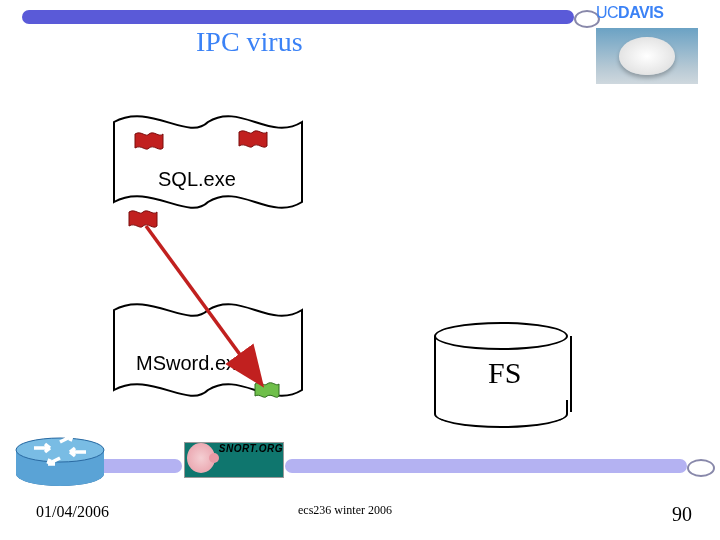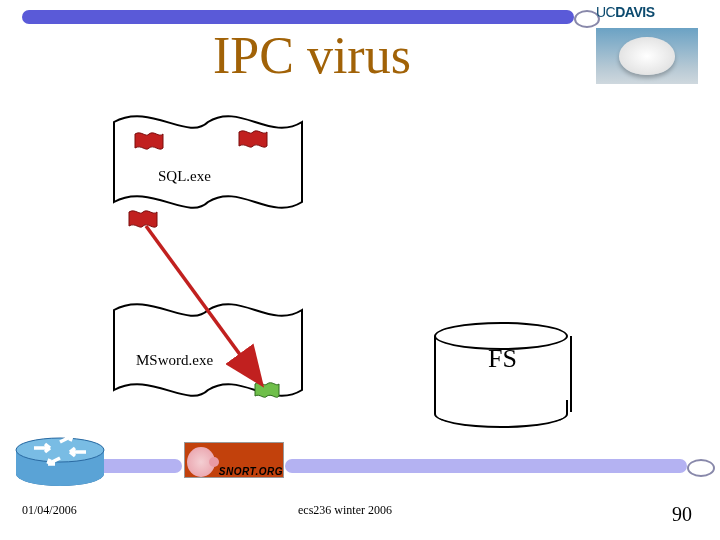--- a/index.html
+++ b/index.html
@@ -2,48 +2,48 @@
 <html><head>
 <meta charset="utf-8">
 <style>
   html,body{margin:0;padding:0;width:720px;height:540px;background:#fff;font-family:"Times New Roman",serif;position:relative;overflow:hidden}
   .bar{position:absolute;height:14px;border-radius:7px}
   .bar-top{left:22px;top:10px;width:552px;background:#5a5ad8}
   .bar-top-tail{position:absolute;left:574px;top:10px;width:22px;height:14px;background:#fff;border:2px solid #8888aa;border-radius:50%}
   .bar-bot-left{left:22px;top:459px;width:160px;background:#b4b2f2}
   .bar-bot-right{left:285px;top:459px;width:402px;background:#b4b2f2}
   .bar-bot-tail{position:absolute;left:687px;top:459px;width:24px;height:14px;background:#fff;border:2px solid #8888aa;border-radius:50%}
-  .title{position:absolute;left:213px;top:26px;font-size:52px;color:#a16207}
-  .date{position:absolute;left:22px;top:503px;font-size:12px}
+  .title{position:absolute;left:196px;top:26px;font-size:28px;color:#3b82f6}
+  .date{position:absolute;left:36px;top:503px;font-size:16px}
   .center-foot{position:absolute;left:298px;top:503px;font-size:12px}
   .page-num{position:absolute;right:28px;top:503px;font-size:20px}
   
-  .logo{position:absolute;right:22px;top:4px;width:102px;font-family:Arial,Helvetica,sans-serif;font-weight:900;font-size:14px;letter-spacing:-0.5px;color:#0c4a6e}
+  .logo{position:absolute;right:22px;top:4px;width:102px;font-family:Arial,Helvetica,sans-serif;font-weight:900;font-size:16px;letter-spacing:-0.5px;color:#3b82f6}
   .logo .thin{font-weight:400}
   .photo{position:absolute;right:22px;top:28px;width:102px;height:56px;background:linear-gradient(#6ba2c4 0%,#b5c8d4 70%,#cfd8de 100%);display:flex;align-items:center;justify-content:center}
   .photo::after{content:"";width:56px;height:38px;border-radius:50% 50% 48% 48%;background:radial-gradient(#fff,#e4e4e4 70%,#d0d0d0);box-shadow:0 3px 4px rgba(0,0,0,.25)}
   
   .scroll{position:absolute;width:196px;height:128px}
   .scroll svg{width:100%;height:100%}
-  .scroll-label{position:absolute;font-size:15px;font-family:Liberation Serif, serif}
+  .scroll-label{position:absolute;font-size:20px;font-family:Liberation Sans, sans-serif}
   .scroll1{left:110px;top:98px}
   .lbl1{left:158px;top:168px}
   .scroll2{left:110px;top:286px}
   .lbl2{left:136px;top:352px}
   
   .cyl{position:absolute;left:434px;top:322px;width:134px;height:104px}
   .cyl-body{position:absolute;left:0;top:14px;width:134px;height:76px;background:#fff;border-left:2px solid #000;border-right:2px solid #000}
   .cyl-top{position:absolute;left:0;top:0;width:134px;height:28px;border:2px solid #000;border-radius:50%;background:#fff;box-sizing:border-box}
   .cyl-bot{position:absolute;left:0;top:78px;width:134px;height:28px;border:2px solid #000;border-top:none;border-radius:0 0 67px 67px / 0 0 14px 14px;background:#fff;box-sizing:border-box}
-  .fs-label{position:absolute;left:488px;top:344px;font-size:26px}
+  .fs-label{position:absolute;left:488px;top:356px;font-size:30px}
   
   .router{position:absolute;left:12px;top:430px;width:96px;height:58px}
   .router svg{width:100%;height:100%}
   
-  .snort{position:absolute;left:184px;top:442px;width:98px;height:34px;background:#c2410c;border:1px solid #999;display:flex;align-items:flex-end}
+  .snort{position:absolute;left:184px;top:442px;width:98px;height:34px;background:#0f766e;border:1px solid #999;display:flex;align-items:flex-start}
   .snort .pig{width:34px;height:30px;border-radius:50%;background:radial-gradient(#f4cfd3,#e89aa5);margin-left:2px;position:relative}
   .snort .pig::after{content:"";position:absolute;right:-4px;top:10px;width:10px;height:10px;border-radius:50%;background:#e89aa5}
   .snort .txt{font-family:Arial,sans-serif;font-style:italic;font-weight:900;font-size:10px;margin-left:4px;letter-spacing:0.5px}
   
   .miniflag{position:absolute;width:30px;height:22px}
   
   .miniflag-g{position:absolute;width:26px;height:20px}
 </style>
 </head>
 <body>

